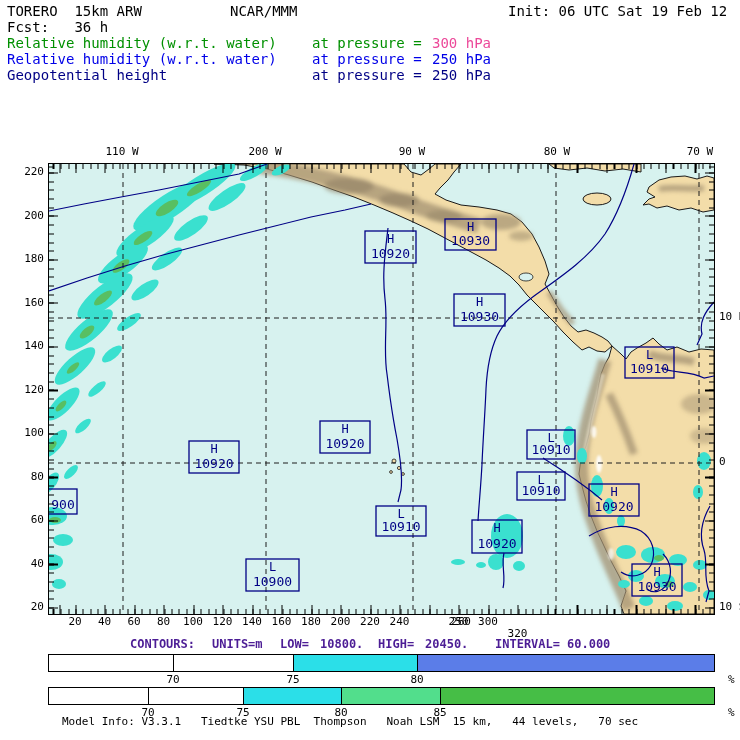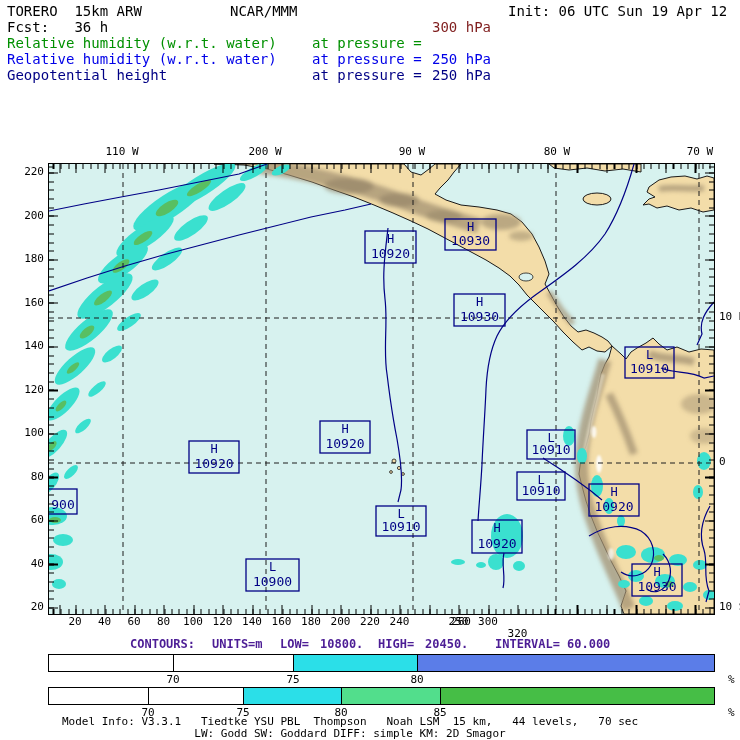--- a/index.html
+++ b/index.html
@@ -25,26 +25,26 @@
   .gh{stroke:#000085;fill:none;stroke-width:1.2;}
   .grid{stroke:#1c1c1c;stroke-width:1;stroke-dasharray:5,4;fill:none;}
 </style>
 </head>
 <body>
 
 <div id="app">
 
   <span class="t" style="left:7px;top:4px">TORERO  15km ARW</span>
   <span class="t" style="left:230px;top:4px">NCAR/MMM</span>
-  <span class="t" style="left:508px;top:4px">Init: 06 UTC Sun 19 Apr 12</span>
+  <span class="t" style="left:508px;top:4px">Init: 06 UTC Sat 19 Feb 12</span>
   <span class="t" style="left:7px;top:20px">Fcst:   36 h</span>
 
   <span class="t" style="left:7px;top:36px;color:#009000">Relative humidity (w.r.t. water)</span>
   <span class="t" style="left:312px;top:36px;color:#009000">at pressure =</span>
-  <span class="t" style="left:432px;top:20px;color:#7f1d1d">300 hPa</span>
+  <span class="t" style="left:432px;top:36px;color:#ec4899">300 hPa</span>
 
   <span class="t" style="left:7px;top:52px;color:#0000e8">Relative humidity (w.r.t. water)</span>
   <span class="t" style="left:312px;top:52px;color:#0000e8">at pressure =</span>
   <span class="t" style="left:432px;top:52px;color:#0000e8">250 hPa</span>
 
   <span class="t" style="left:7px;top:68px;color:#000085">Geopotential height</span>
   <span class="t" style="left:312px;top:68px;color:#000085">at pressure =</span>
   <span class="t" style="left:432px;top:68px;color:#000085">250 hPa</span>
 
   <div id="map">
@@ -362,15 +362,14 @@
   </div>
   <div id="cb2labs">
       <span class="cblab" style="left: 148px; top: 706px; transform: translateX(-50%);">70</span>
       <span class="cblab" style="left: 243px; top: 706px; transform: translateX(-50%);">75</span>
       <span class="cblab" style="left: 341px; top: 706px; transform: translateX(-50%);">80</span>
       <span class="cblab" style="left: 440px; top: 706px; transform: translateX(-50%);">85</span>
       <span class="cblab" style="left: 728px; top: 706px;">%</span>
     </div>
 
   <div class="minfo" style="top:716px">Model Info: V3.3.1   Tiedtke YSU PBL  Thompson   Noah LSM  15 km,   44 levels,   70 sec</div>
-  <div class="minfo" style="top:728px">LW: Godd SW: Goddard DIFF: simple KM: 2D Smagor</div>
 
 </div>
 
 </body></html>

